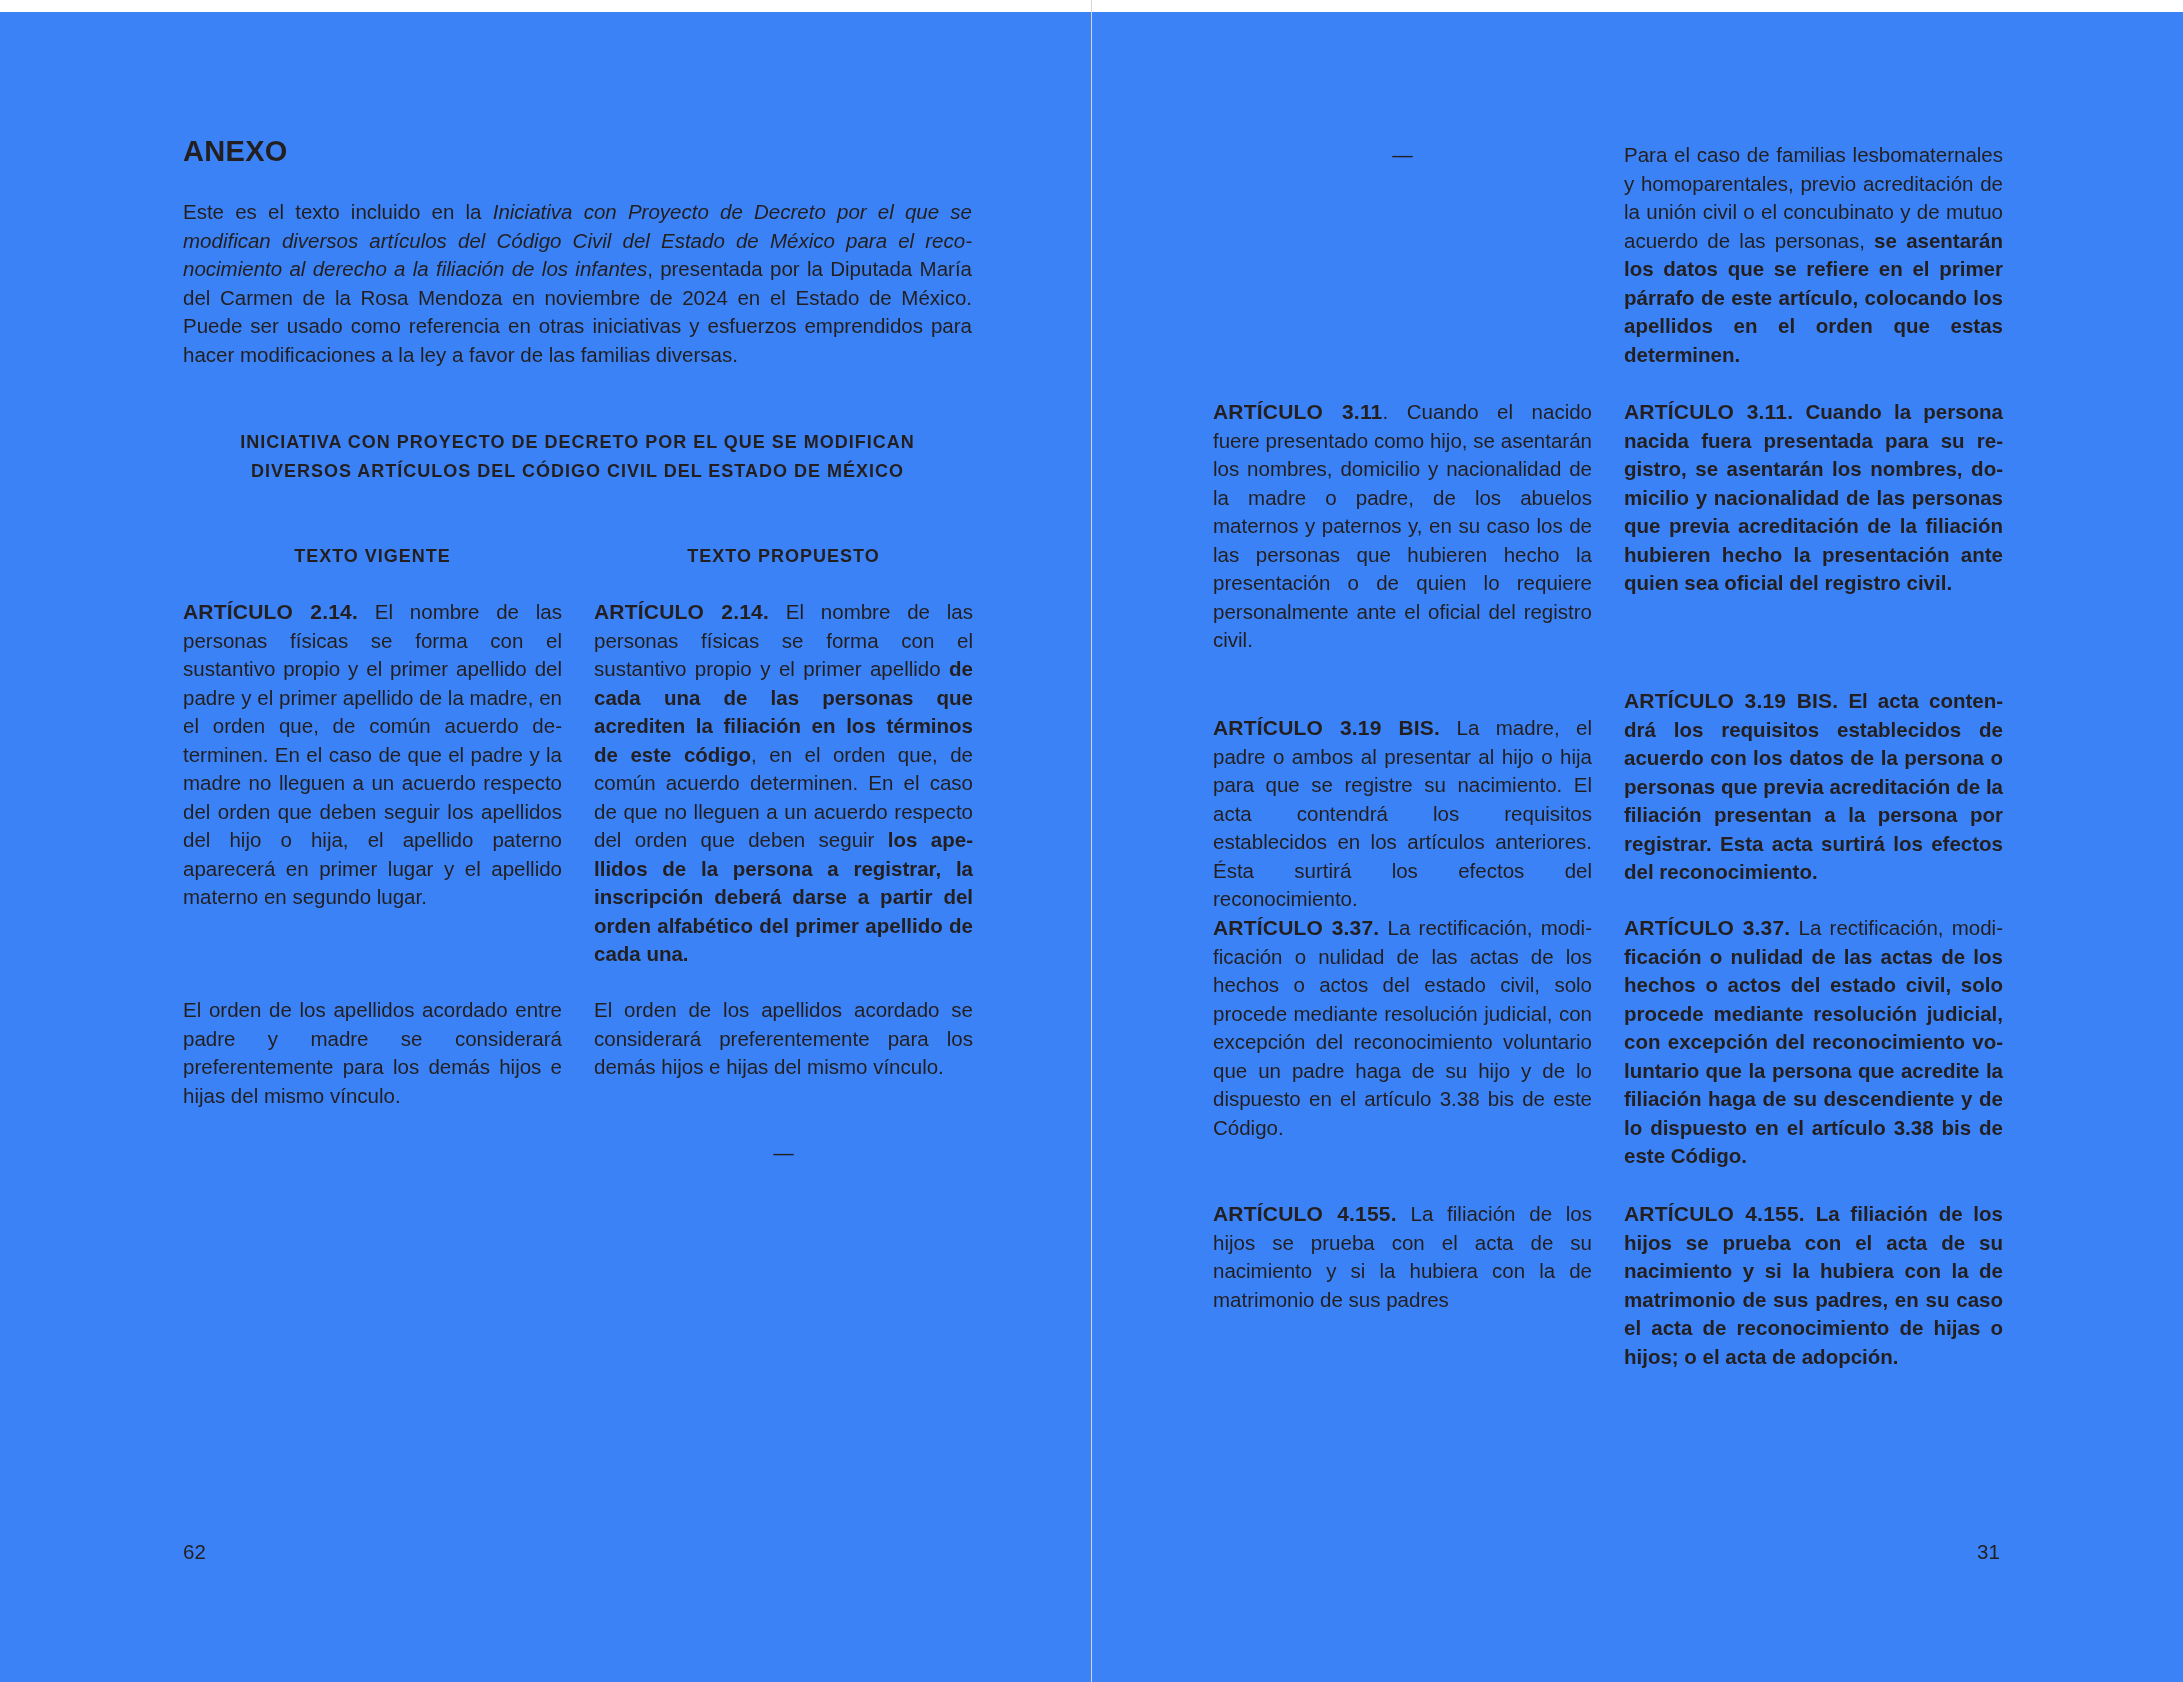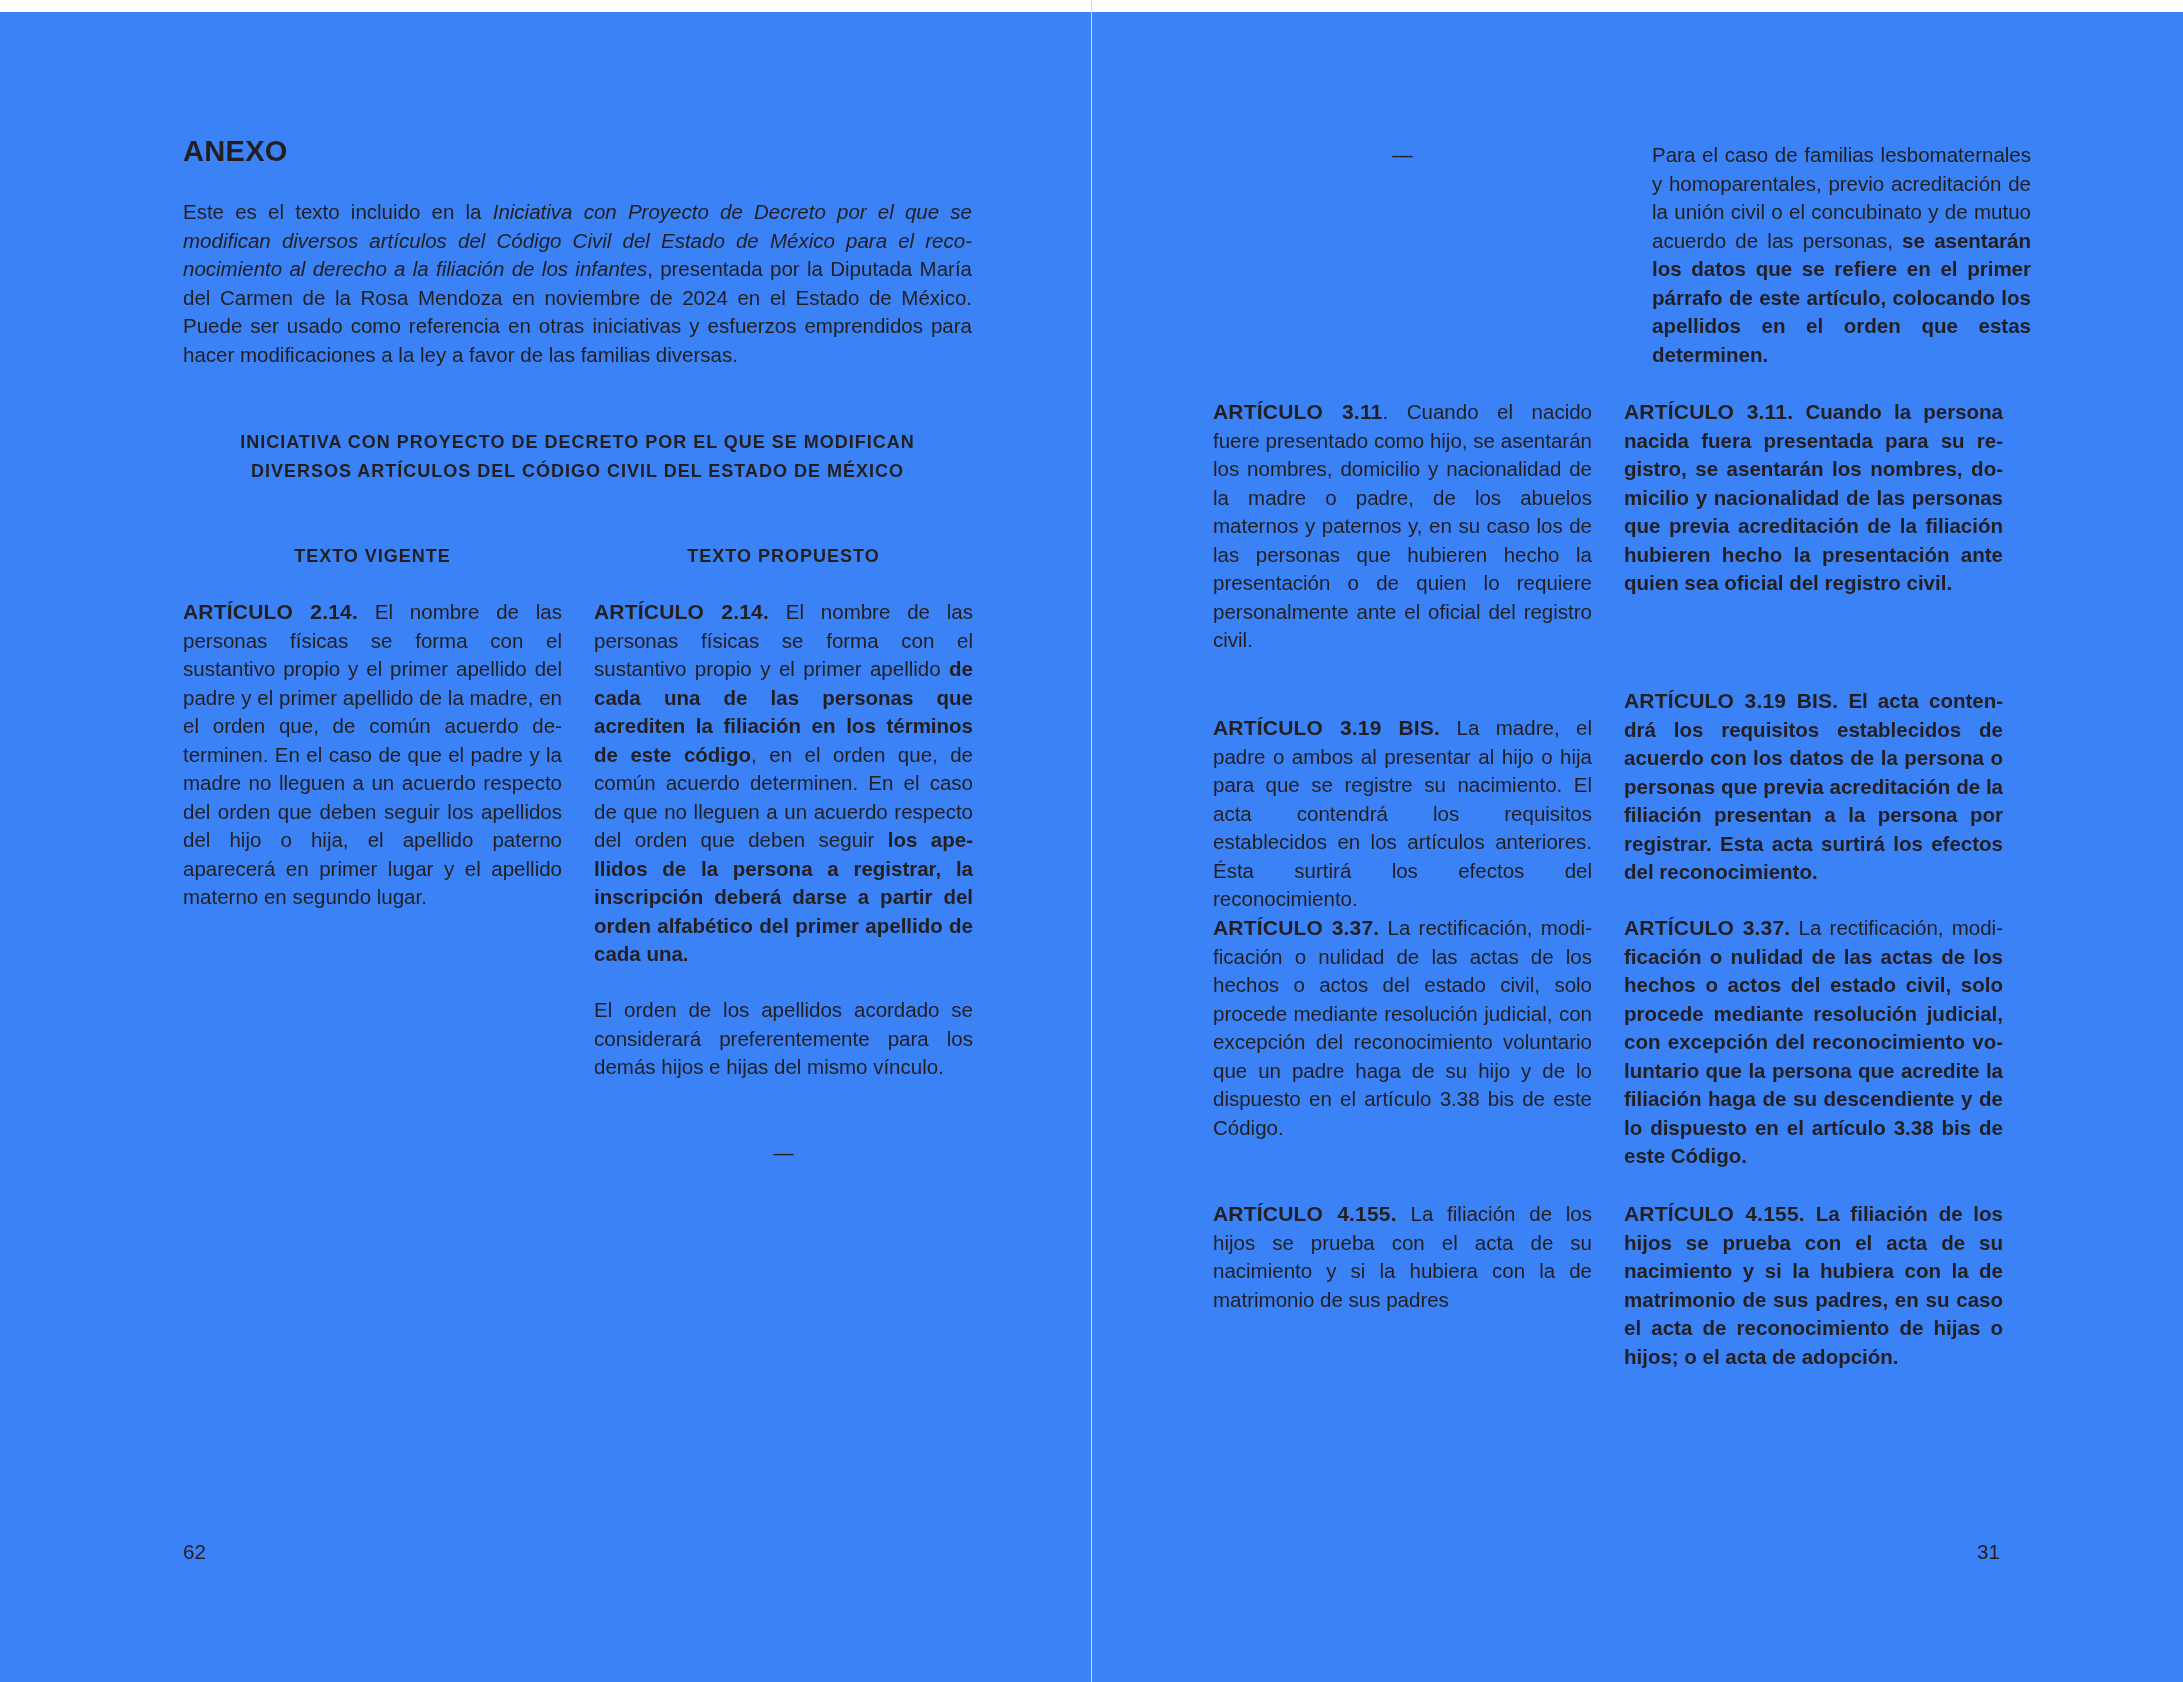--- a/index.html
+++ b/index.html
@@ -38,33 +38,34 @@
     <div>DIVERSOS ARTÍCULOS DEL CÓDIGO CIVIL DEL ESTADO DE MÉXICO</div>
   </div>
 
   <div class="abs col-head" style="left:183px; top:534px;">TEXTO VIGENTE</div>
   <div class="abs col-head" style="left:594px; top:534px;">TEXTO PROPUESTO</div>
 
   <div class="abs txt col" style="left:183px; top:586px;"><span class="art-label">ARTÍCULO 2.14.</span><span> El nombre de las perso­nas físicas se forma con el sustantivo propio y el primer apellido del padre y el primer apellido de la madre, en el orden que, de común acuerdo de­terminen. En el caso de que el padre y la madre no lleguen a un acuerdo respecto del orden que deben seguir los apellidos del hijo o hija, el apellido paterno aparecerá en primer lugar y el apellido materno en segundo lugar.</span></div>
 
   <div class="abs txt col" style="left:594px; top:586px;"><span class="art-label">ARTÍCULO 2.14.</span><span> El nombre de las perso­nas físicas se forma con el sustantivo propio y el primer apellido </span><b>de cada una de las personas que acrediten la filiación en los términos de este código</b><span>, en el orden que, de común acuerdo determinen. En el caso de que no lleguen a un acuerdo respecto del orden que deben seguir </span><b>los ape­llidos de la persona a registrar, la inscripción deberá darse a partir del orden alfabético del primer apellido de cada una.</b></div>
 
+  <div class="abs txt col" style="left:183px; top:984px;"><span>El orden de los apellidos acordado entre padre y madre se considerará preferentemente para los demás hijos e hijas del mismo vínculo.</span></div>
   <div class="abs txt col" style="left:594px; top:984px;"><span>El orden de los apellidos acordado se considerará preferentemente para los demás hijos e hijas del mismo vínculo.</span></div>
 
   <div class="abs dash" style="left:594px; top:1127px; line-height:28.5px;">—</div>
 
   <div class="abs pnum" style="left:183px; top:1528px;">62</div>
 </div>
 
 <div class="spine"></div>
 
 <div class="page" id="page-right">
 
   <div class="abs dash" style="left:121px; top:129px; line-height:28.5px;">—</div>
-  <div class="abs txt col" style="left:532px; top:129px;margin-left:28px;"><span>Para el caso de familias lesbomaterna­les y homoparentales, previo acredita­ción de la unión civil o el concubinato y de mutuo acuerdo de las personas, </span><b>se asentarán los datos que se refiere en el primer párrafo de este artículo, colocando los apellidos en el orden que estas determinen.</b></div>
+  <div class="abs txt col" style="left:532px; top:129px;"><span>Para el caso de familias lesbomaterna­les y homoparentales, previo acredita­ción de la unión civil o el concubinato y de mutuo acuerdo de las personas, </span><b>se asentarán los datos que se refiere en el primer párrafo de este artículo, colocando los apellidos en el orden que estas determinen.</b></div>
 
   <div class="abs txt col" style="left:121px; top:386px;"><span class="art-label">ARTÍCULO 3.11</span><span>. Cuando el nacido fuere presentado como hijo, se asentarán los nombres, domicilio y nacionalidad de la madre o padre, de los abuelos maternos y paternos y, en su caso los de las personas que hubieren hecho la presentación o de quien lo requiere personalmente ante el oficial del re­gistro civil.</span></div>
   <div class="abs txt col b" style="left:532px; top:386px;"><span class="art-label">ARTÍCULO 3.11.</span><span> Cuando la persona nacida fuera presentada para su re­gistro, se asentarán los nombres, do­micilio y nacionalidad de las personas que previa acreditación de la filiación hubieren hecho la presentación ante quien sea oficial del registro civil.</span></div>
 
   <div class="abs txt col" style="left:121px; top:675px;margin-top:27px;"><span class="art-label">ARTÍCULO 3.19 BIS.</span><span> La madre, el padre o ambos al presentar al hijo o hija para que se registre su nacimiento. El acta contendrá los requisitos establecidos en los artículos anteriores. Ésta surtirá los efectos del reconocimiento.</span></div>
   <div class="abs txt col b" style="left:532px; top:675px;"><span class="art-label">ARTÍCULO 3.19 BIS.</span><span> El acta conten­drá los requisitos establecidos de acuerdo con los datos de la persona o personas que previa acreditación de la filiación presentan a la persona por registrar. Esta acta surtirá los efectos del reconocimiento.</span></div>
 
   <div class="abs txt col" style="left:121px; top:902px;"><span class="art-label">ARTÍCULO 3.37.</span><span> La rectificación, modi­ficación o nulidad de las actas de los hechos o actos del estado civil, solo procede mediante resolución judicial, con excepción del reconocimiento vo­luntario que un padre haga de su hijo y de lo dispuesto en el artículo 3.38 bis de este Código.</span></div>
   <div class="abs txt col" style="left:532px; top:902px;"><span class="art-label">ARTÍCULO 3.37.</span><span> La rectificación, modi­</span><b>ficación o nulidad de las actas de los hechos o actos del estado civil, solo procede mediante resolución judicial, con excepción del reconocimiento vo­luntario que la persona que acredite la filiación haga de su descendiente y de lo dispuesto en el artículo 3.38 bis de este Código.</b></div>
 

